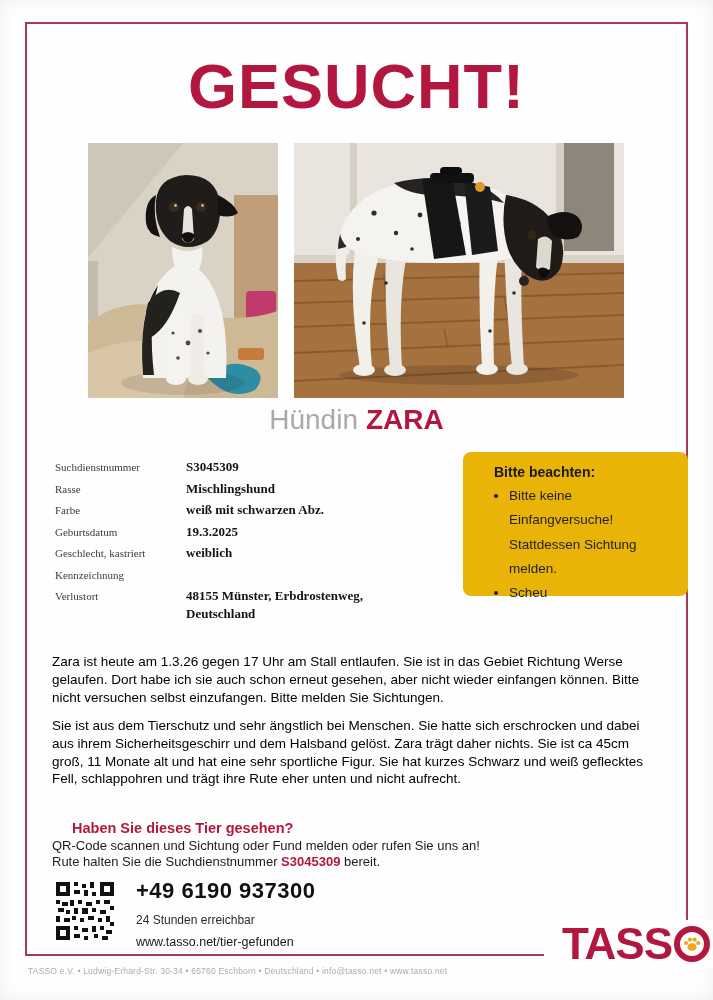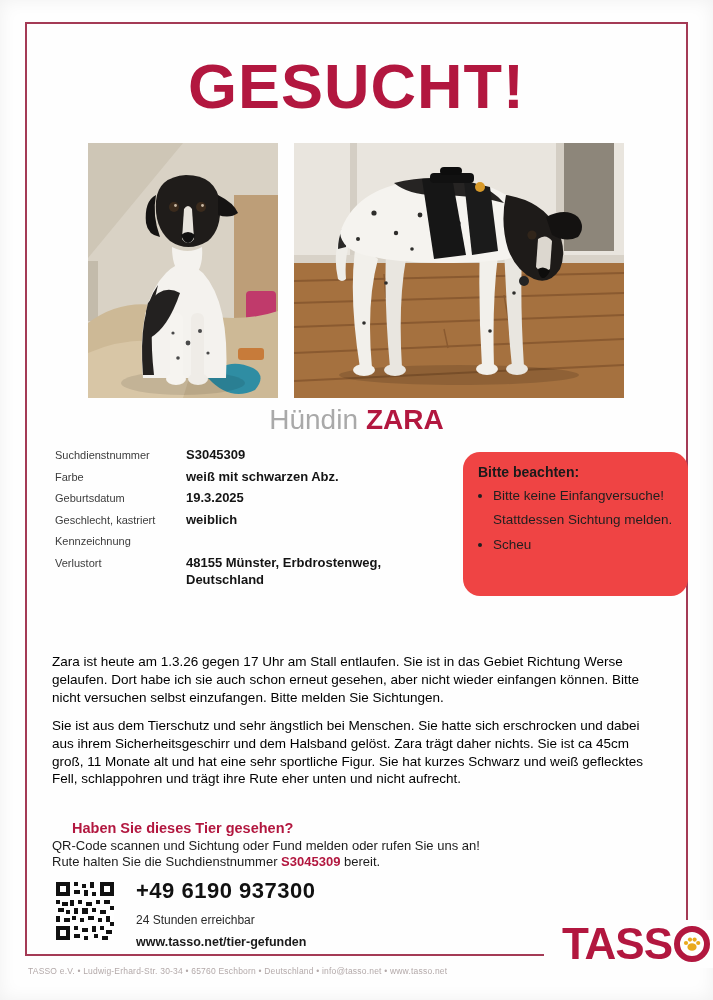--- a/index.html
+++ b/index.html
@@ -21,47 +21,47 @@
   .photo{position:absolute;top:0;height:255px;overflow:hidden;background:#ddd;}
   .photo svg{display:block;}
   .photo-left{left:88px;width:190px;}
   .photo-right{left:294px;width:330px;}
   .subtitle{
     position:absolute;left:0;top:404px;width:713px;text-align:center;
     font-size:28px;
   }
   .subtitle .prefix{color:#a9a9a9;font-weight:400;}
   .subtitle .name{color:#b2173f;font-weight:700;margin-left:8px;}
-  .details{position:absolute;left:55px;top:446px;width:400px;}
+  .details{position:absolute;left:55px;top:458px;width:400px;font-family:Liberation Serif, serif;}
   .detail-row{display:flex;min-height:21.5px;align-items:flex-start;}
   .detail-label{width:131px;flex:none;font-size:11px;color:#3c3c3c;padding-top:3px;}
   .detail-value{width:245px;font-size:13px;font-weight:700;color:#141414;line-height:1.35;}
   .notice-box{
     position:absolute;left:463px;top:452px;width:225px;height:144px;box-sizing:border-box;
-    background:#ef4444;border-radius:17px;padding:12px 15px;
+    background:#eab308;border-radius:8px;padding:12px 31px;
   }
   .notice-title{font-size:14px;font-weight:700;color:#1a1a1a;margin-bottom:4px;}
   .notice-list{margin:0;padding-left:15px;font-size:13.5px;color:#1f1f1f;line-height:1.8;}
   .notice-list li{margin:0;}
   .para{
     position:absolute;left:52px;width:592px;
     font-size:13.5px;line-height:1.32;color:#000000;
   }
   .para1{top:653px;}
   .para2{top:717px;}
   .cta{position:absolute;left:52px;top:820px;width:592px;}
   .cta-heading{font-size:14.5px;font-weight:700;color:#b2173f;margin-bottom:2px;margin-left:20px;}
   .cta-line{font-size:13px;color:#1c1c1c;line-height:1.25;}
   .cta-number{color:#b2173f;font-weight:700;}
   .contact{position:absolute;left:56px;top:878px;display:flex;}
   .qr{width:58px;height:58px;margin-top:4px;flex:none;}
   .contact-text{margin-left:22px;}
   .phone{font-size:22px;font-weight:700;color:#111;letter-spacing:0.5px;}
   .availability{font-size:12px;color:#2a2a2a;margin-top:9px;}
-  .weburl{font-size:12.5px;font-weight:700;color:#1a1a1a;margin-top:8px;}
+  .weburl{font-size:12.5px;font-weight:400;color:#1a1a1a;margin-top:8px;}
   .tasso-logo{
     position:absolute;left:544px;top:920px;width:170px;height:48px;
     background:#fefefe;display:flex;align-items:center;justify-content:flex-end;
     padding-right:4px;box-sizing:border-box;
   }
   .tasso-text{font-size:44px;font-weight:700;color:#b2173f;letter-spacing:-1px;line-height:1;}
   .tasso-o{width:36px;height:36px;border:6px solid #b2173f;border-radius:50%;
     box-sizing:border-box;margin-left:2px;display:flex;align-items:center;justify-content:center;}
   .footer{
     position:absolute;left:28px;top:966px;width:660px;
@@ -190,20 +190,24 @@
   </div>
 
   <div class="subtitle">
     <span class="prefix">Hündin</span><span class="name">ZARA</span>
   </div>
 
   <div class="details">
     <div class="detail-row">
       <div class="detail-label">Suchdienstnummer</div>
       <div class="detail-value">S3045309</div>
+    </div>
+    <div class="detail-row">
+      <div class="detail-label">Rasse</div>
+      <div class="detail-value">Mischlingshund</div>
     </div>
     <div class="detail-row">
       <div class="detail-label">Farbe</div>
       <div class="detail-value">weiß mit schwarzen Abz.</div>
     </div>
     <div class="detail-row">
       <div class="detail-label">Geburtsdatum</div>
       <div class="detail-value">19.3.2025</div>
     </div>
     <div class="detail-row">

